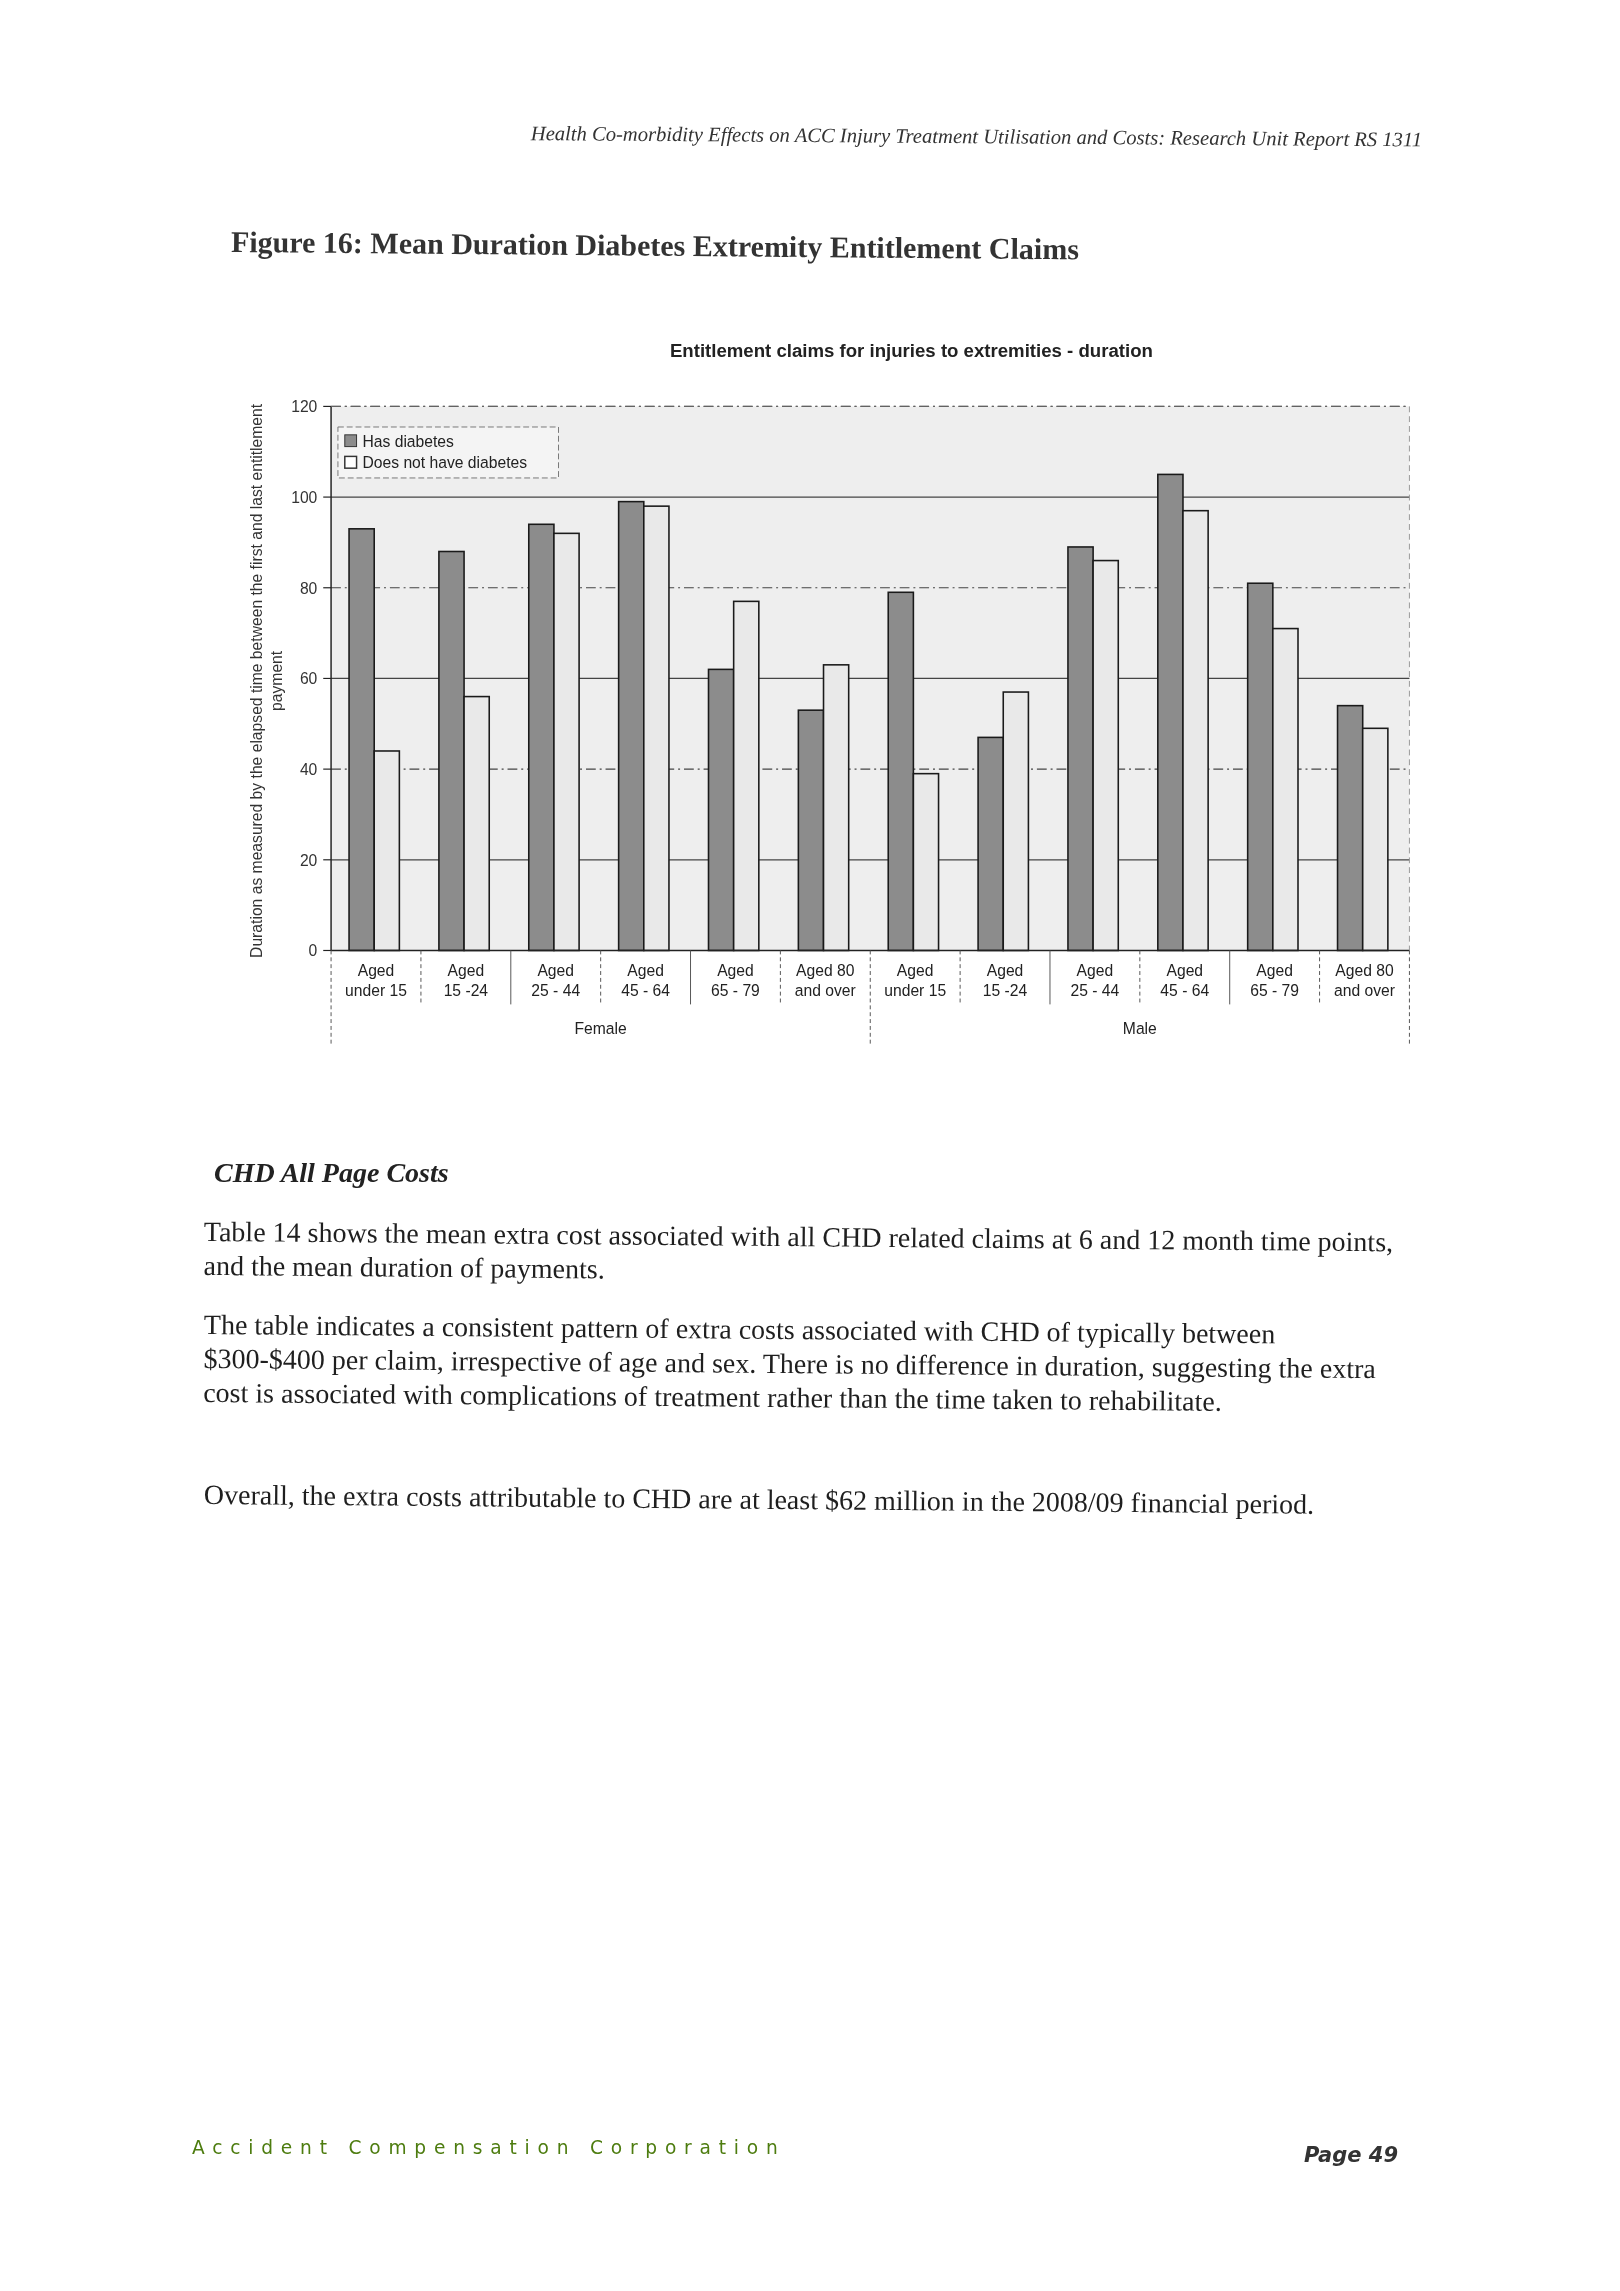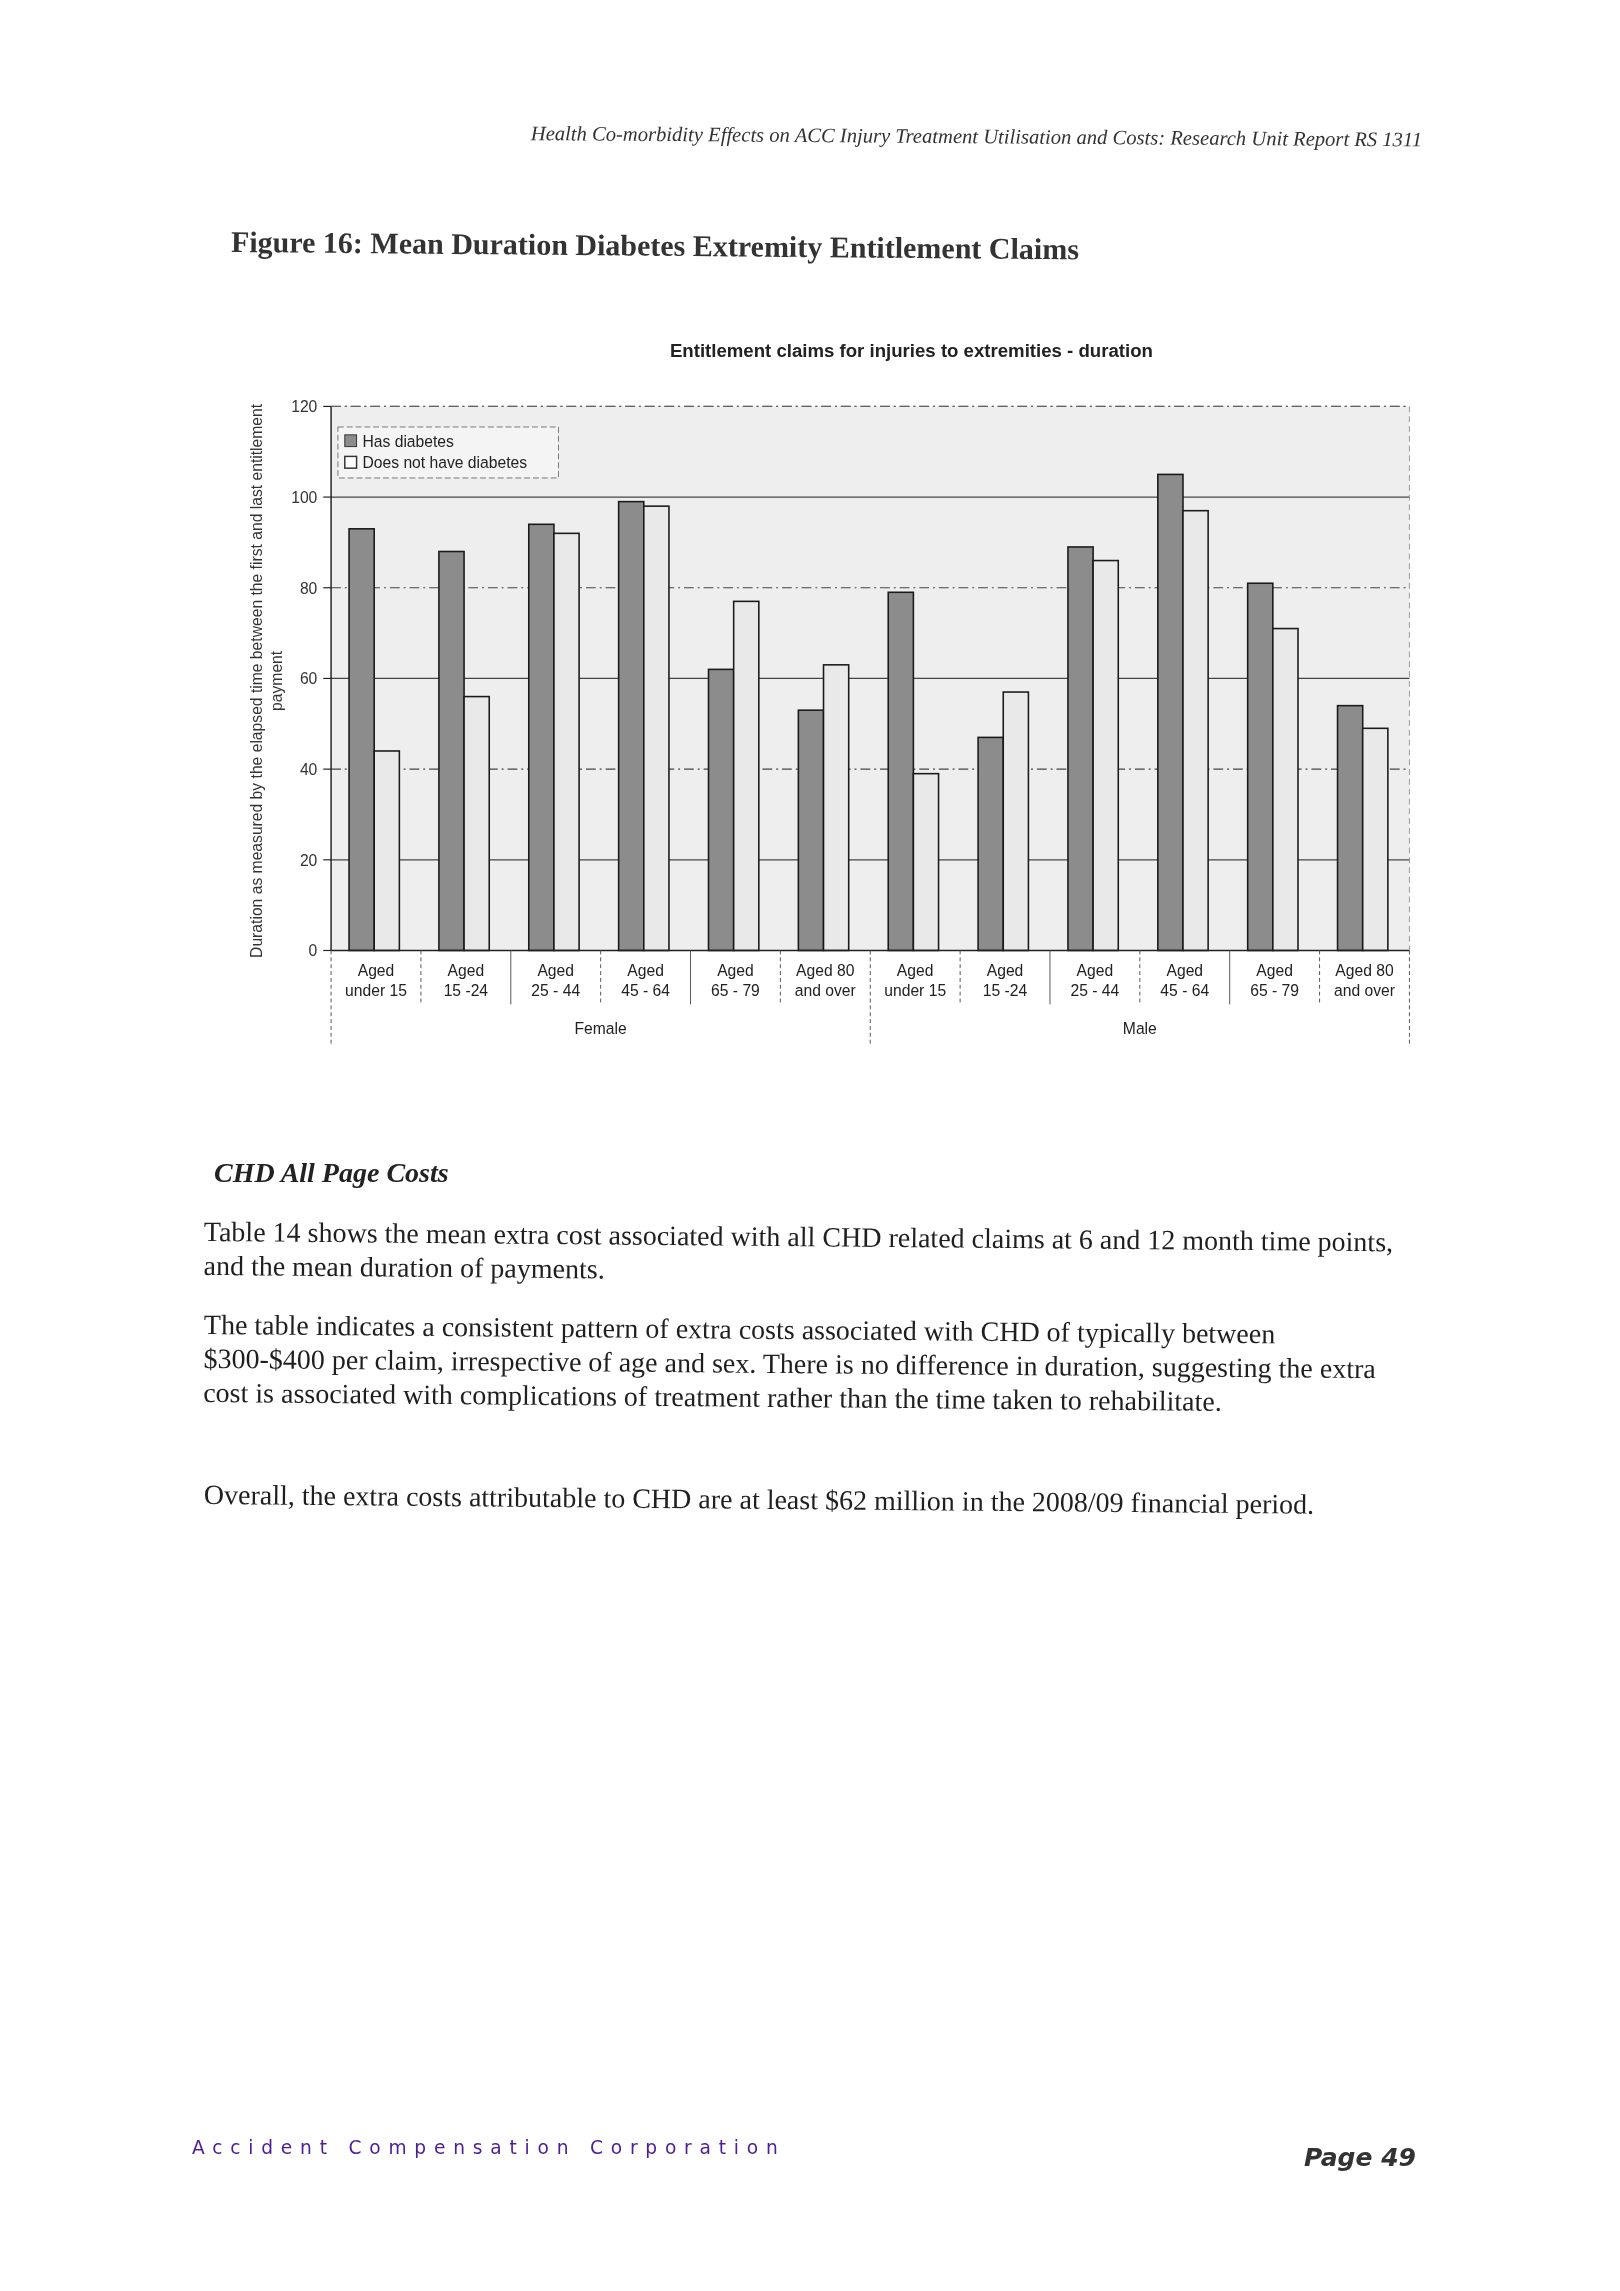--- a/index.html
+++ b/index.html
@@ -25,25 +25,25 @@
       position: absolute; left: 214px; top: 1157px;
       font-family: "Liberation Serif", serif; font-style: italic; font-weight: bold; font-size: 28px; color: #222;
     }
     .para {
       position: absolute; left: 204px; width: 1196px;
       font-family: "Liberation Serif", serif; font-size: 28px; line-height: 34px; color: #1f1f1f;
       transform: rotate(0.5deg); transform-origin: left top;
     }
     .footer-org {
       position: absolute; left: 192px; top: 2137px;
-      font-family: "DejaVu Sans", sans-serif; font-size: 18.6px; letter-spacing: 7.8px; color: #4c1d95;
+      font-family: "DejaVu Sans", sans-serif; font-size: 18.6px; letter-spacing: 7.8px; color: #4d7c0f;
     }
     .footer-page {
       position: absolute; left: 1304px; top: 2143px;
-      font-family: "DejaVu Sans", sans-serif; font-style: italic; font-weight: bold; font-size: 25px; color: #333;
+      font-family: "DejaVu Sans", sans-serif; font-style: italic; font-weight: bold; font-size: 21px; color: #333;
     }
   </style>
 </head>
 <body>
 
 <div class="running-header">Health Co-morbidity Effects on ACC Injury Treatment Utilisation and Costs: Research Unit Report RS 1311</div>
 
 <div class="figure-title">Figure 16: Mean Duration Diabetes Extremity Entitlement Claims</div>
 
 <div class="chart-wrap">

